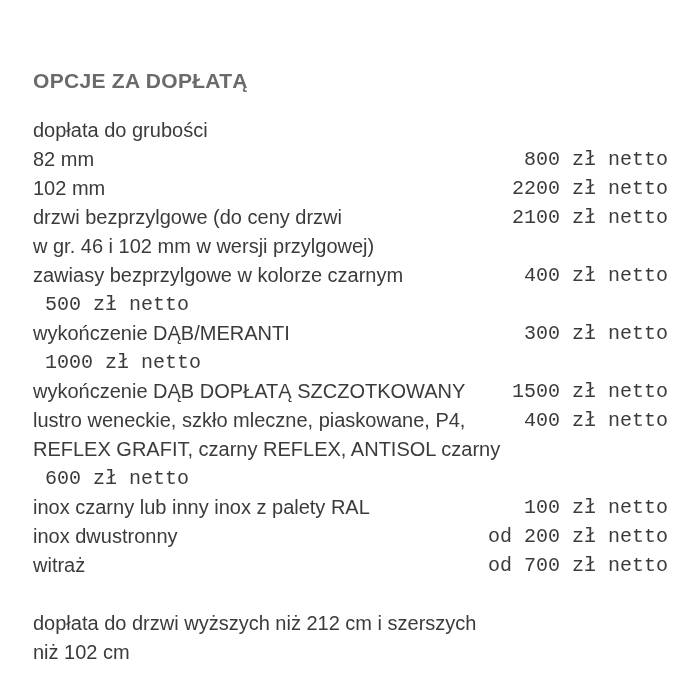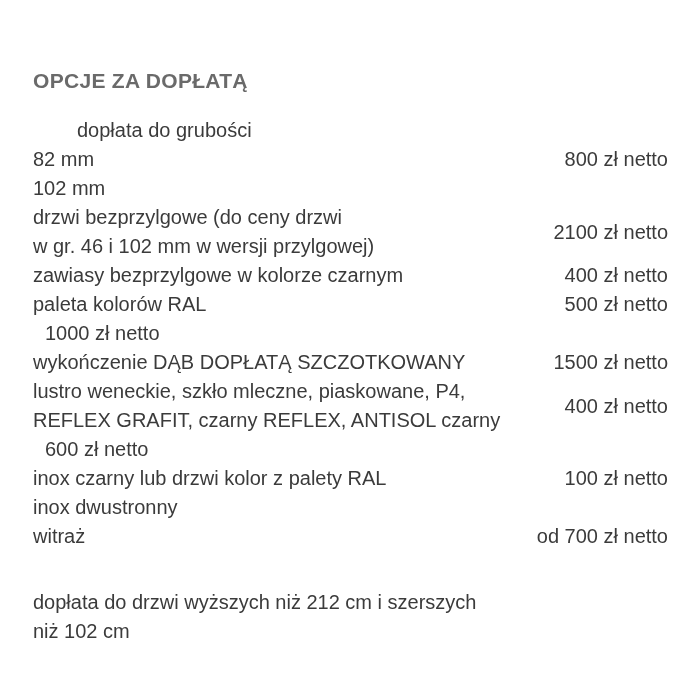--- a/index.html
+++ b/index.html
@@ -26,39 +26,39 @@
     letter-spacing:0.3px;
     color:var(--title-color);
     margin-bottom:21px;
   }
   .price-list{
     font-size:20px;
     line-height:29px;
   }
   .intro-line{
     white-space:pre-line;
-    margin-left:44px;
   }
   .row{
     display:flex;
     justify-content:space-between;
-    align-items:center;
+    align-items:flex-start;
   }
   .row .label{
     white-space:pre-line;
     flex:1 1 auto;
   }
   .row .price{
     white-space:nowrap;
     flex:0 0 auto;
     text-align:right;
     padding-left:12px;
+    font-family:Liberation Mono, monospace;
   }
   .footer-note{
-    margin-top:37px;
+    margin-top:29px;
     font-size:20px;
     line-height:29px;
     white-space:pre-line;
   }
 </style>
 </head>
 <body>
 
 <div class="page">
 
@@ -68,38 +68,42 @@
 
     <div class="intro-line">dopłata do grubości</div>
 
     <div class="row">
       <span class="label">82 mm</span>
       <span class="price">800 zł netto</span>
     </div>
 
     <div class="row">
       <span class="label">102 mm</span>
+      <span class="price">2200 zł netto</span>
     </div>
 
     <div class="row">
       <span class="label">drzwi bezprzylgowe (do ceny drzwi
 w gr. 46 i 102 mm w wersji przylgowej)</span>
       <span class="price">2100 zł netto</span>
     </div>
 
     <div class="row">
       <span class="label">zawiasy bezprzylgowe w kolorze czarnym</span>
       <span class="price">400 zł netto</span>
     </div>
 
     <div class="row">
-      <span class="label">paleta kolorów RAL</span>
       <span class="price">500 zł netto</span>
     </div>
 
+    <div class="row">
+      <span class="label">wykończenie DĄB/MERANTI</span>
+      <span class="price">300 zł netto</span>
+    </div>
 
     <div class="row">
       <span class="price">1000 zł netto</span>
     </div>
 
     <div class="row">
       <span class="label">wykończenie DĄB DOPŁATĄ SZCZOTKOWANY</span>
       <span class="price">1500 zł netto</span>
     </div>
 
@@ -107,26 +111,27 @@
       <span class="label">lustro weneckie, szkło mleczne, piaskowane, P4,
 REFLEX GRAFIT, czarny REFLEX, ANTISOL czarny</span>
       <span class="price">400 zł netto</span>
     </div>
 
     <div class="row">
       <span class="price">600 zł netto</span>
     </div>
 
     <div class="row">
-      <span class="label">inox czarny lub drzwi kolor z palety RAL</span>
+      <span class="label">inox czarny lub inny inox z palety RAL</span>
       <span class="price">100 zł netto</span>
     </div>
 
     <div class="row">
       <span class="label">inox dwustronny</span>
+      <span class="price">od 200 zł netto</span>
     </div>
 
     <div class="row">
       <span class="label">witraż</span>
       <span class="price">od 700 zł netto</span>
     </div>
 
   </div>
 
   <div class="footer-note">dopłata do drzwi wyższych niż 212 cm i szerszych

